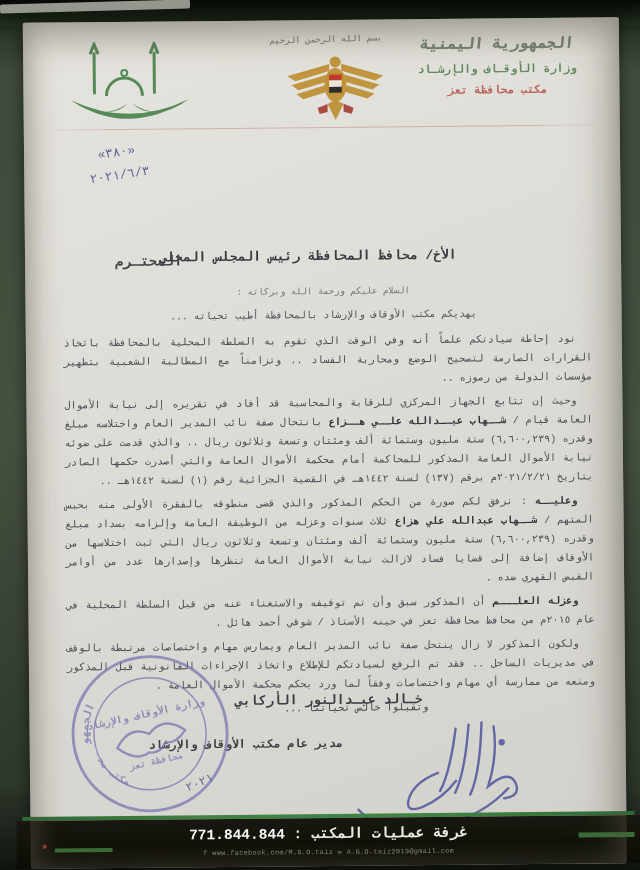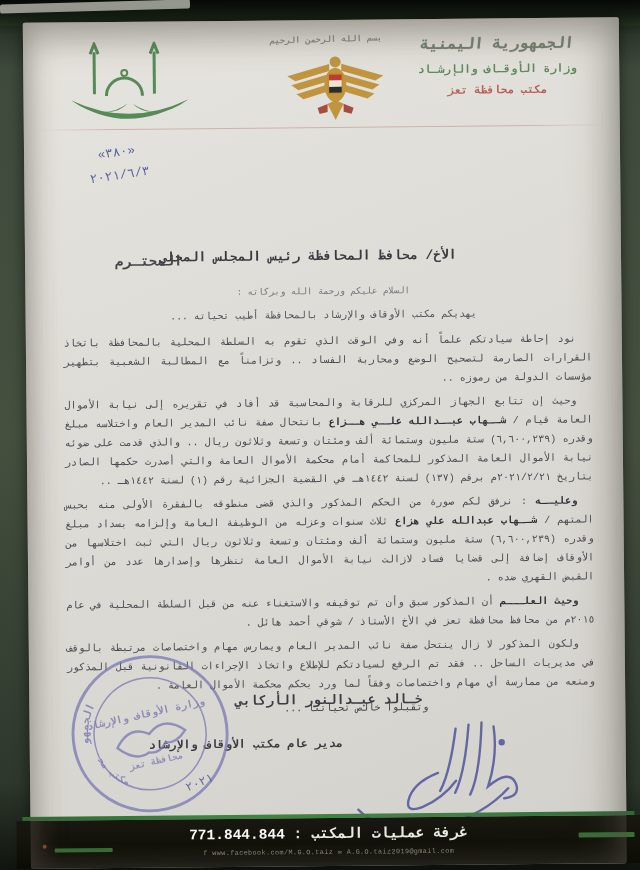--- a/index.html
+++ b/index.html
@@ -144,21 +144,21 @@
     <div class="addressee">الأخ/ محافظ المحافظة رئيس المجلس المحلي</div>
     <div class="honorific">المحتـرم</div>
     <div class="salutation">السلام عليكم ورحمة الله وبركاته :</div>
     <div class="greeting">يهديكم مكتب الأوقاف والإرشاد بالمحافظة أطيب تحياته ...</div>
 
     <div class="body-text">
 
     <div class="para"><span>نود إحاطة سيادتكم علماً أنه وفي الوقت الذي تقوم به السلطة المحلية بالمحافظة باتخاذ القرارات الصارمة لتصحيح الوضع ومحاربة الفساد .. وتزامناً مع المطالبة الشعبية بتطهير مؤسسات الدولة من رموزه ..</span></div>
         <div class="para"><span>وحيث إن تتابع الجهاز المركزي للرقابة والمحاسبة قد أفاد في تقريره إلى نيابة الأموال العامة قيام / </span><span class="b">شــهاب عبــدالله علــي هــزاع</span><span> بانتحال صفة نائب المدير العام واختلاسه مبلغ وقدره (٦,٦٠٠,٢٣٩) ستة مليون وستمائة ألف ومئتان وتسعة وثلاثون ريال .. والذي قدمت على ضوئه نيابة الأموال العامة المذكور للمحاكمة أمام محكمة الأموال العامة والتي أصدرت حكمها الصادر بتاريخ ٢٠٢١/٢/٢١م برقم (١٣٧) لسنة ١٤٤٢هـ في القضية الجزائية رقم (١) لسنة ١٤٤٢هـ ..</span></div>
         <div class="para"><span class="b">وعليــه</span><span> : نرفق لكم صورة من الحكم المذكور والذي قضى منطوقه بالفقرة الأولى منه بحبس المتهم / </span><span class="b">شــهاب عبدالله علي هزاع</span><span> ثلاث سنوات وعزله من الوظيفة العامة وإلزامه بسداد مبلغ وقدره (٦,٦٠٠,٢٣٩) ستة مليون وستمائة ألف ومئتان وتسعة وثلاثون ريال التي ثبت اختلاسها من الأوقاف إضافة إلى قضايا فساد لازالت نيابة الأموال العامة تنظرها وإصدارها عدد من أوامر القبض القهري ضده .</span></div>
-        <div class="para"><span class="b">وحيث العلـــم</span><span> أن المذكور سبق وأن تم توقيفه والاستغناء عنه من قبل السلطة المحلية في عام ٢٠١٥م من محافظ محافظة تعز في الأخ الأستاذ / شوقي أحمد هائل .</span></div>
+        <div class="para"><span class="b">وعزله العلـــم</span><span> أن المذكور سبق وأن تم توقيفه والاستغناء عنه من قبل السلطة المحلية في عام ٢٠١٥م من محافظ محافظة تعز في حينه الأستاذ / شوقي أحمد هائل .</span></div>
         <div class="para"><span>ولكون المذكور لا زال ينتحل صفة نائب المدير العام ويمارس مهام واختصاصات مرتبطة بالوقف في مديريات الساحل .. فقد تم الرفع لسيادتكم للإطلاع واتخاذ الإجراءات القانونية قبل المذكور ومنعه من ممارسة أي مهام واختصاصات وفقاً لما ورد بحكم محكمة الأموال العامة .</span></div>
         <div class="para closing">وتقبلوا خالص تحياتنا ...</div>
       </div>
 
     <div class="sig-name">خـالد عبـدالنور الأركابي</div>
     <div class="sig-title">مدير عام مكتب الأوقاف والإرشاد</div>
 
     <div class="stamp">
       <svg width="166" height="166" viewBox="0 0 166 166">
         <g stroke="#6e6eb0" fill="none" opacity=".8">

